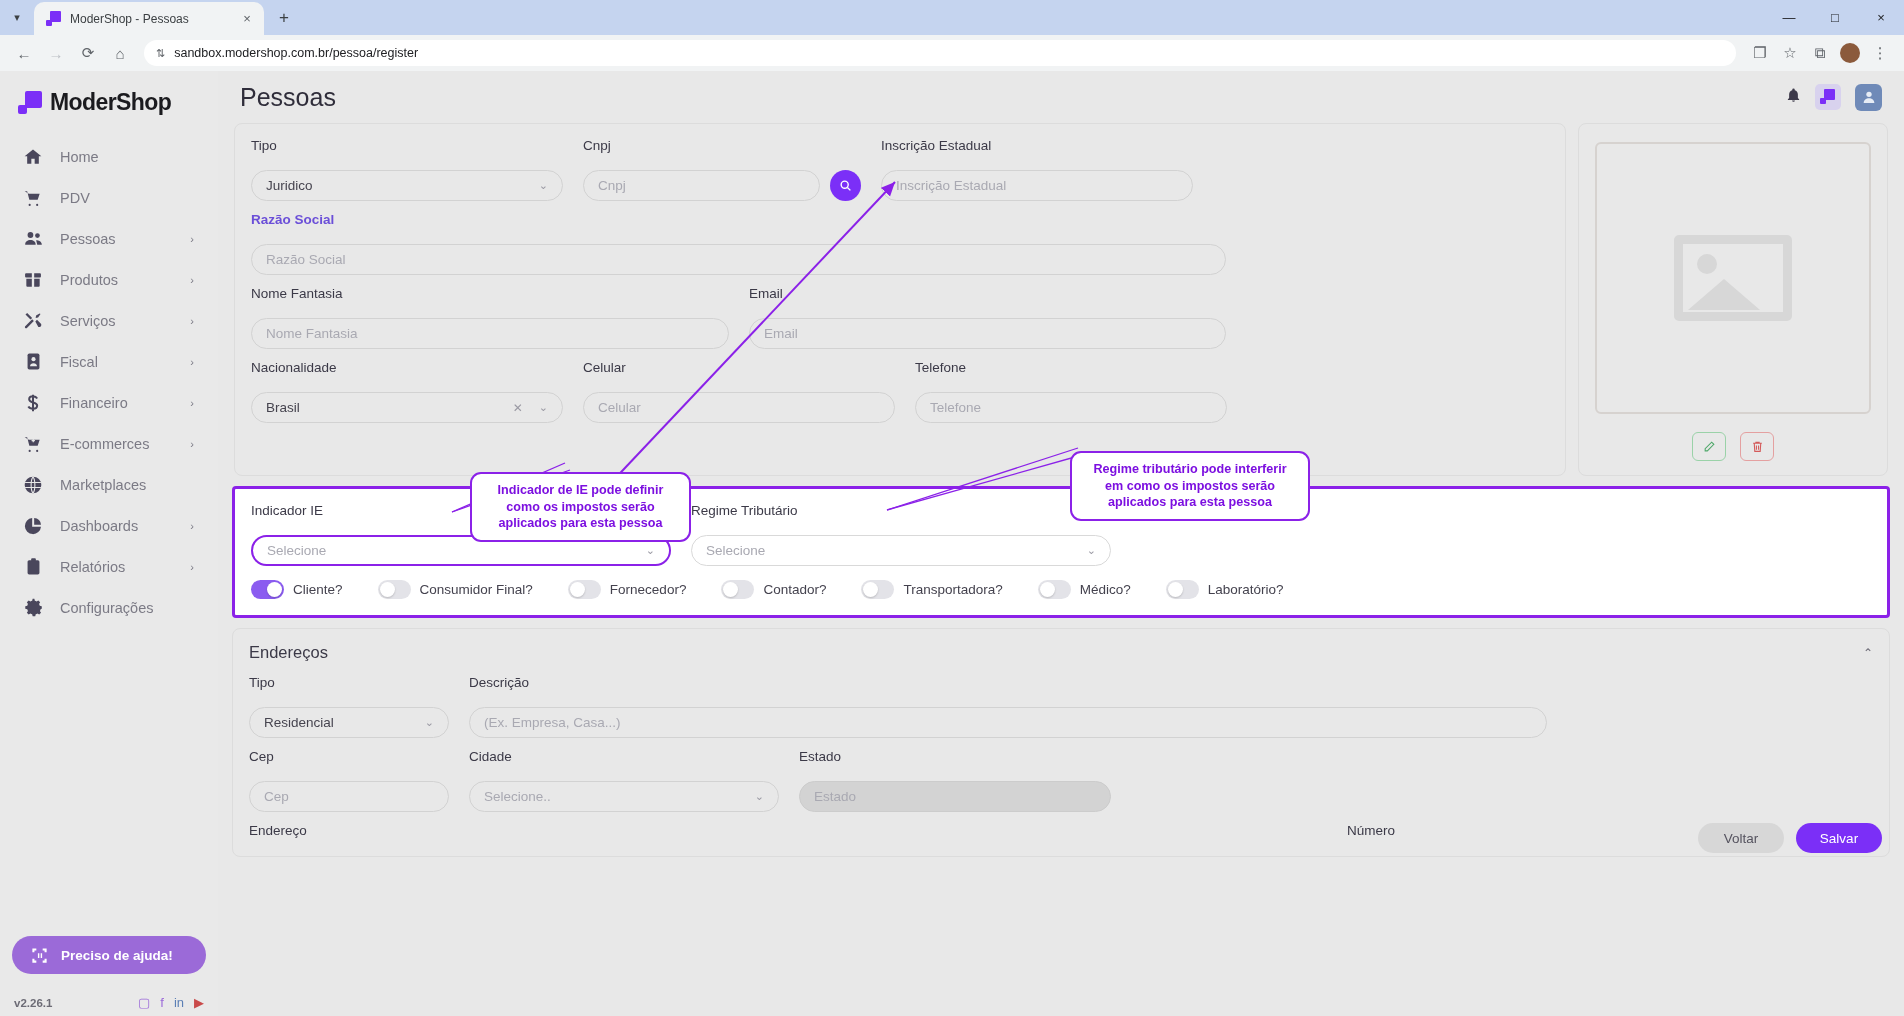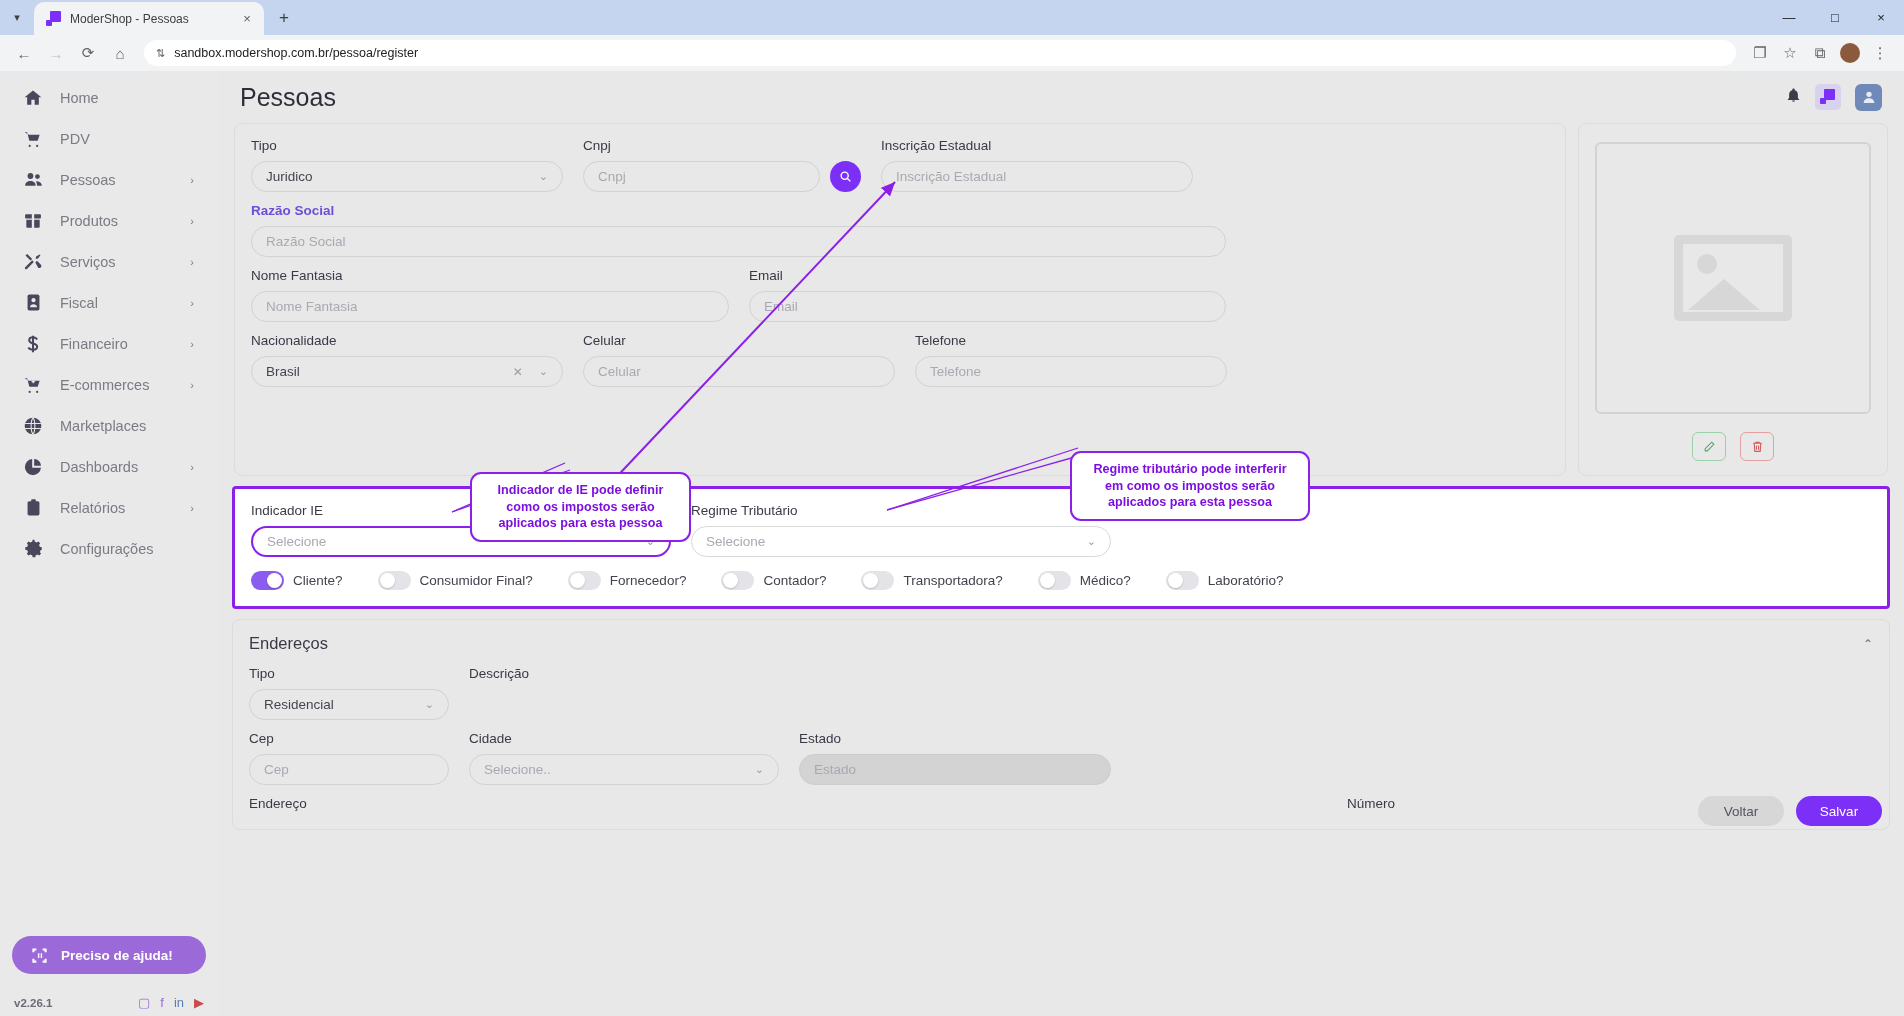--- a/index.html
+++ b/index.html
@@ -64,21 +64,21 @@
   .logo-pill .p1 { position:absolute; left:9px; top:5px; width:11px; height:11px; background:#7b2ff7; border-radius:1px; }
   .logo-pill .p2 { position:absolute; left:5px; top:14px; width:6px; height:6px; background:#7b2ff7; border-radius:1px; }
   .user-av { width:27px; height:27px; border-radius:6px; background:#6f8ab8; display:flex; align-items:center; justify-content:center; color:#e6ecf5; font-size:15px; }
 
   .scroll-area { position:relative; }
   .main-cols { display:flex; gap:12px; padding:0 16px; }
   .form-card { flex:1; background:#e8e8e8; border:1px solid #dcdcdc; border-radius:8px; padding:14px 16px 18px 16px; }
   .side-card { width:310px; flex:0 0 310px; background:#e8e8e8; border:1px solid #dcdcdc; border-radius:8px; padding:14px; display:flex; flex-direction:column; align-items:center; }
 
   .frow { display:flex; gap:20px; margin-bottom:11px; }
-  .fgrp { display:flex; flex-direction:column; gap:8px; }
+  .fgrp { display:flex; flex-direction:column; gap:17px; }
   .flbl { font-size:13.5px; color:#3b3947; }
   .flbl.hl { color:#6b4fd8; font-weight:600; }
   .finput { height:31px; border:1px solid #d2d2d2; border-radius:16px; background:#e8e8e8; display:flex; align-items:center; padding:0 14px; font-size:13.5px; color:#a9a9b2; }
   .finput.disabled { background:#d3d3d3; border-color:#cccccc; }
   .finput .ph { flex:1; }
   .finput .chev { color:#9a99a3; font-size:11px; margin-left:6px; }
   .finput .clr { color:#9a99a3; font-size:12px; margin-right:10px; }
   .finput .val { color:#46444f; flex:1; }
   .search-circ { width:31px; height:31px; border-radius:16px; background:#7b2ff7; display:flex; align-items:center; justify-content:center; color:#fff; font-size:13px; flex:0 0 31px; margin-left:10px; align-self:flex-end; }
 
@@ -158,20 +158,27 @@
     <div class="nav-ico">
         <span class="avatar-c"></span>
       </div>
     <div class="nav-ico">⋮</div>
   </div>
 </div>
 
 <div class="app">
 
   <div class="sidebar">
+    <div class="brand">
+      <span class="brand-mark">
+          <i class="b1"></i>
+          <i class="b2"></i>
+        </span>
+      <span class="brand-name">ModerShop</span>
+    </div>
     <div class="nav-list">
       <div class="nav-item">
         <span class="ic">
             <svg width="20" height="20" viewBox="0 0 24 24" fill="currentColor">
               <path d="M12 3 2 11h3v9h5v-6h4v6h5v-9h3z"></path>
             </svg>
           </span>
         <span class="lbl">Home</span>
         <span class="arr"></span>
       </div>
@@ -505,20 +512,23 @@
         <div class="frow" style="margin-top:13px">
           <div class="fgrp" style="width:200px">
             <div class="flbl">Tipo</div>
             <div class="finput">
               <span class="val">Residencial</span>
               <span class="chev">⌄</span>
             </div>
           </div>
           <div class="fgrp" style="width:1078px">
             <div class="flbl">Descrição</div>
+            <div class="finput">
+              <span class="ph">(Ex. Empresa, Casa...)</span>
+            </div>
           </div>
         </div>
 
         <div class="frow">
           <div class="fgrp" style="width:200px">
             <div class="flbl">Cep</div>
             <div class="finput">
               <span class="ph">Cep</span>
             </div>
           </div>

